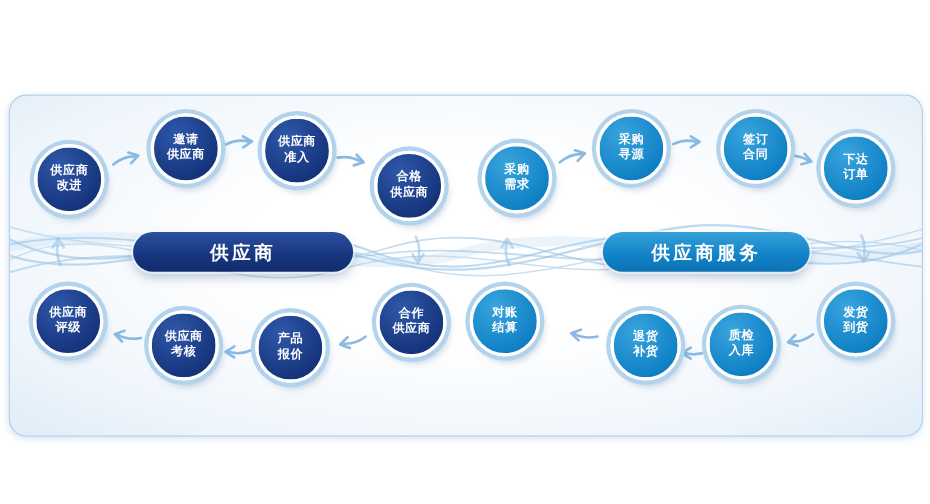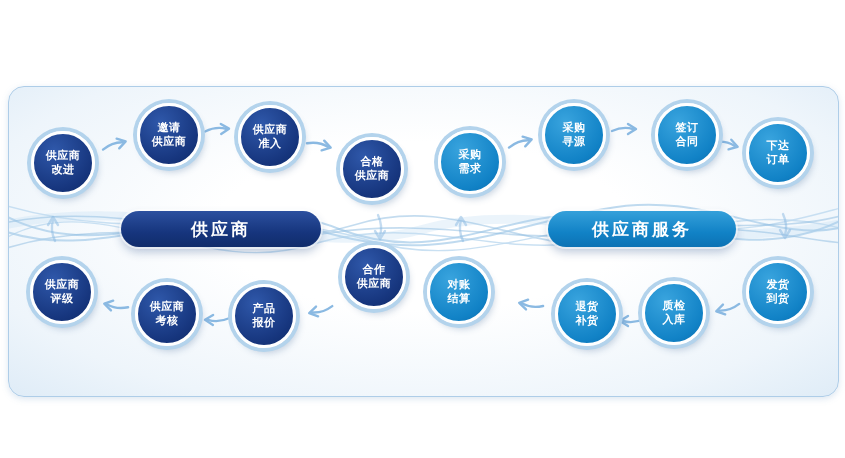--- a/index.html
+++ b/index.html
@@ -102,21 +102,21 @@
 供应商</span>
       </div>
     <div class="node navy" style="left:229px;top:18px">
         <span class="nl">供应商
 准入</span>
       </div>
     <div class="node navy" style="left:331px;top:50px">
         <span class="nl">合格
 供应商</span>
       </div>
-    <div class="node navy" style="left:333px;top:158px">
+    <div class="node navy" style="left:333px;top:174px">
         <span class="nl">合作
 供应商</span>
       </div>
     <div class="node navy" style="left:223px;top:197px">
         <span class="nl">产品
 报价</span>
       </div>
     <div class="node navy" style="left:126px;top:195px">
         <span class="nl">供应商
 考核</span>

